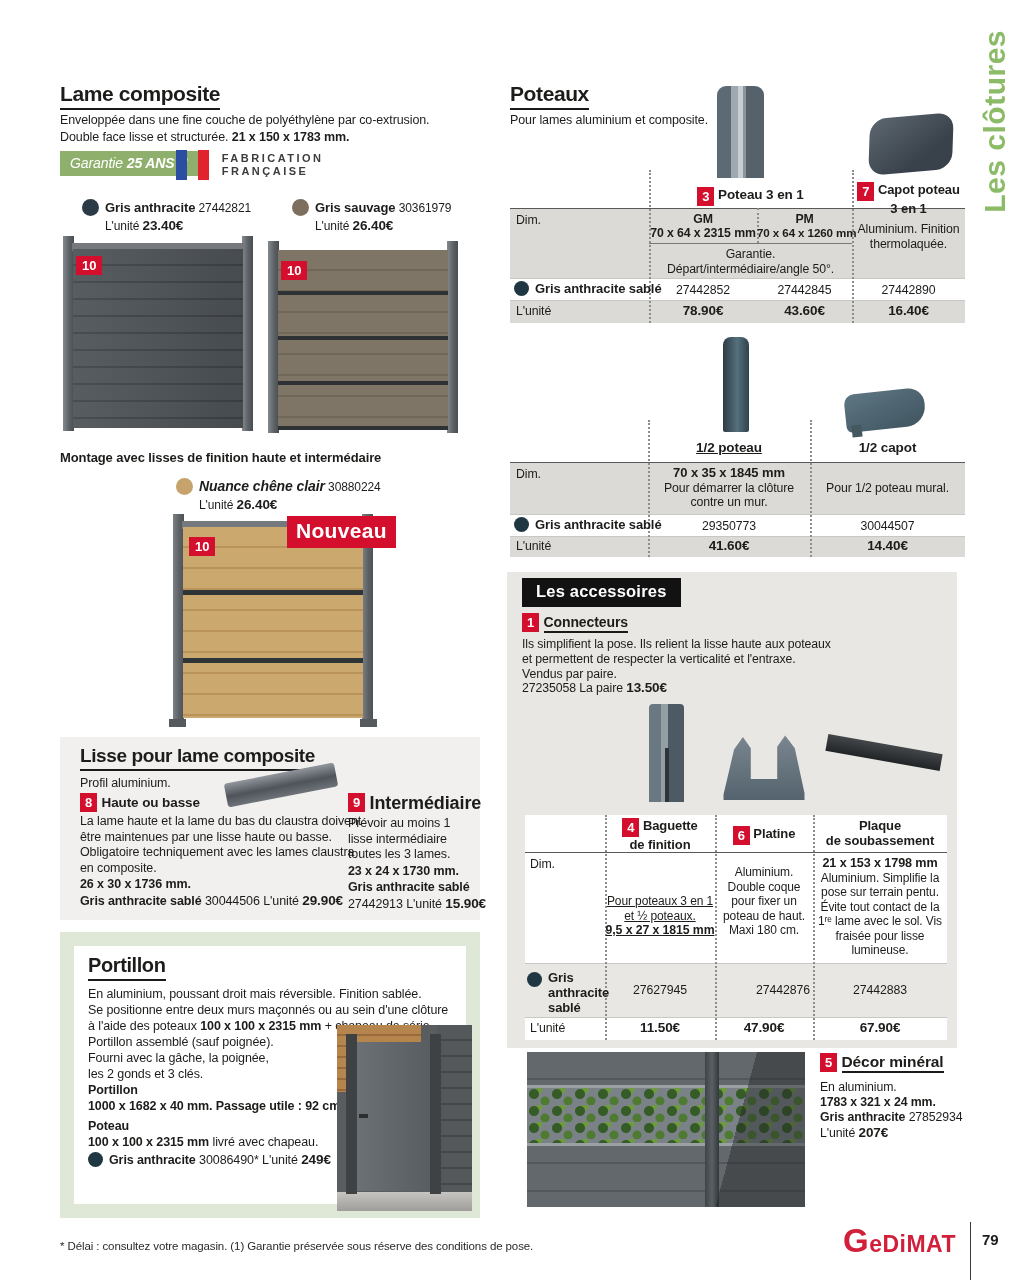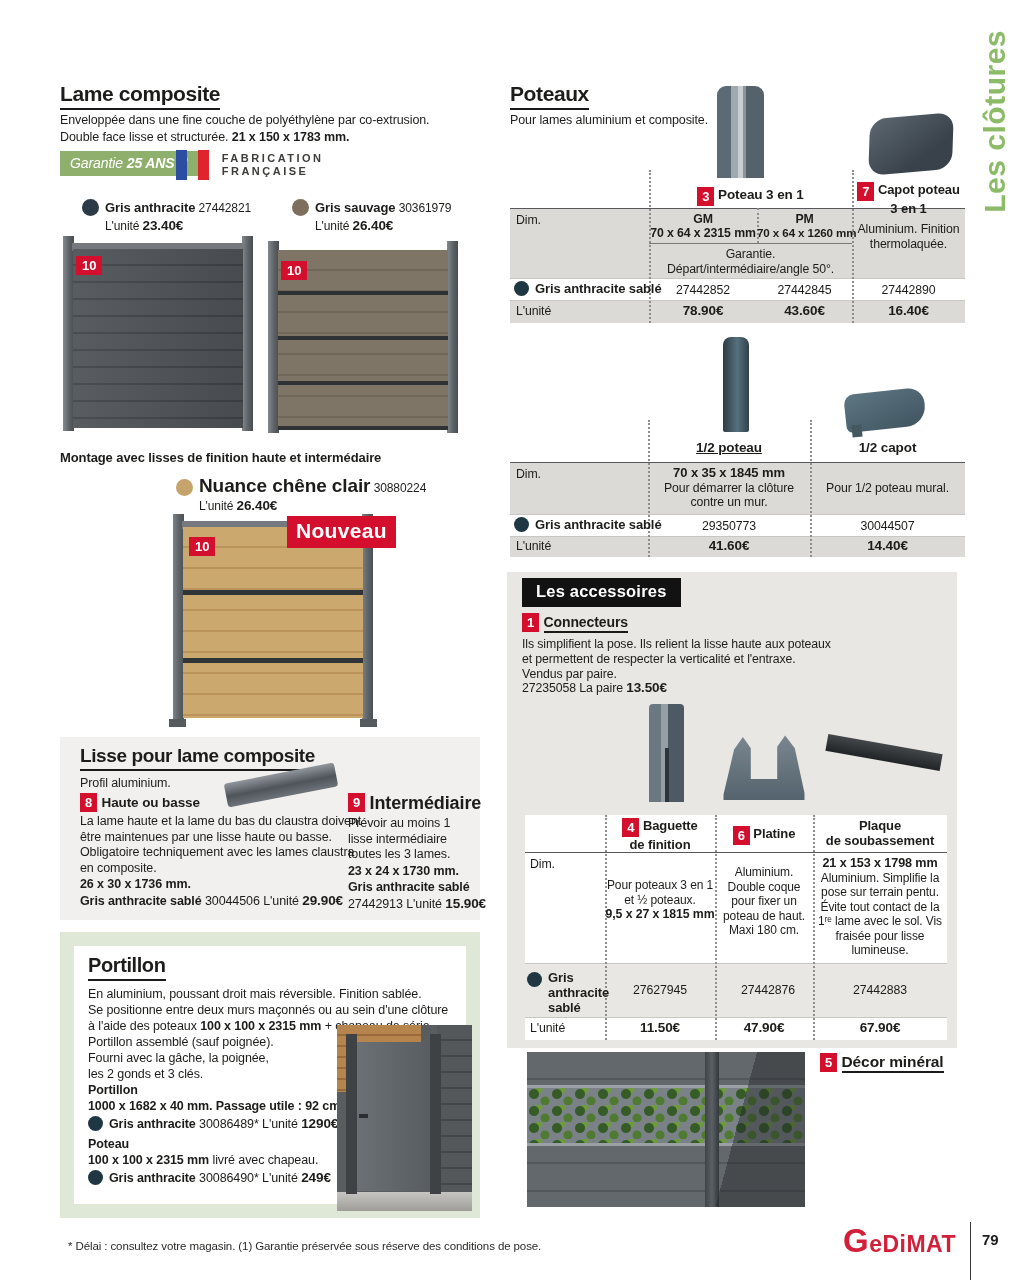--- a/index.html
+++ b/index.html
@@ -93,21 +93,21 @@
   </div>
   <div class="fence" style="left:268px;top:248px;width:190px;height:182px;">
     <div class="post l"></div>
       <div class="post r"></div>
     <div class="slats" style="top:2px;background:repeating-linear-gradient(180deg,rgba(0,0,0,0) 0 41px,#2e3234 41px 45px),repeating-linear-gradient(180deg,#7e7566 0 19px,#6f6757 19px 21px);"></div>
     <div class="qty">10</div>
   </div>
 
   <div class="abs b nw" style="left:60px;top:450px;width:420px;text-align:left;font-size:13px;">Montage avec lisses de finition haute et intermédaire</div>
   <div class="abs small" style="left:176px;top:478px;">
-    <div class="nw"><span class="dot" style="background-color: rgb(198, 163, 109);"></span><span class="b" style="font-size:19px;">Nuance chêne clair</span> <span>30880224</span></div>
+    <div class="nw"><span class="dot" style="background-color: rgb(198, 163, 109);"></span><span class="b" style="font-size:14px;font-style:italic;">Nuance chêne clair</span> <span>30880224</span></div>
     <div class="nw" style="margin:2px 0 0 23px;"><span>L'unité</span> <span class="price">26.40€</span></div>
   </div>
 
   <div class="fence" style="left:173px;top:521px;width:200px;height:197px;">
     <div class="post l" style="background:linear-gradient(90deg,#7c8185,#5d6266 55%,#4c5155);"></div>
     <div class="post r" style="background:linear-gradient(90deg,#7c8185,#5d6266 55%,#4c5155);"></div>
     <div class="foot" style="left:-4px;"></div>
     <div class="foot" style="right:-4px;"></div>
     <div class="rail"></div>
     <div class="slats" style="background:repeating-linear-gradient(180deg,rgba(0,0,0,0) 0 63px,#2f3437 63px 68px),repeating-linear-gradient(180deg,#cba96e 0 19px,#b9935a 19px 21px);"></div>
@@ -140,21 +140,20 @@
     <div class="abs" style="left:14px;top:8px;"><span class="h1" style="font-size:20px;">Portillon</span></div>
     <div class="abs txt" style="left:14px;top:40px;width:370px;line-height:16px;">
       <div class="nw">En aluminium, poussant droit mais réversible. Finition sablée.</div>
       <div class="nw">Se positionne entre deux murs maçonnés ou au sein d'une clôture</div>
       <div class="nw"><span>à l'aide des poteaux </span><span class="b">100 x 100 x 2315 mm</span><span> + chapeau de série.</span></div>
       <div class="nw">Portillon assemblé (sauf poignée).</div>
       <div class="nw">Fourni avec la gâche, la poignée,</div>
       <div class="nw">les 2 gonds et 3 clés.</div>
       <div class="b nw">Portillon</div>
       <div class="b nw">1000 x 1682 x 40 mm. Passage utile : 92 cm.</div>
-      <div class="nw" style="margin:2px 0;"><span class="dot sm" style="background-color: rgb(31, 55, 66);"></span><span class="b">Gris anthracite</span> <span>30086489*</span> <span>L'unité</span> <span class="price">1290€</span></div>
       <div class="b nw" style="margin-top:4px;">Poteau</div>
       <div class="nw"><span class="b">100 x 100 x 2315 mm</span><span> livré avec chapeau.</span></div>
       <div class="nw" style="margin-top:2px;"><span class="dot sm" style="background-color: rgb(31, 55, 66);"></span><span class="b">Gris anthracite</span> <span>30086490*</span> <span>L'unité</span> <span class="price">249€</span></div>
     </div>
   </div>
 
   <div class="abs" style="left:337px;top:1025px;width:135px;height:186px;background:#5a5d5f;overflow:hidden;">
     <div class="abs" style="left:0;top:0;width:62%;height:36%;background:repeating-linear-gradient(180deg,#b6854e 0 9px,#996a3a 9px 11px);"></div>
     <div class="abs" style="right:0;top:0;width:26%;height:100%;background:repeating-linear-gradient(180deg,#54585a 0 14px,#43474a 14px 16px);"></div>
     <div class="abs" style="left:0;bottom:0;width:100%;height:10%;background:linear-gradient(180deg,#c7c5c2,#9f9d9a);"></div>
@@ -251,44 +250,50 @@
     <div class="hline" style="left:0;top:37px;width:422px;"></div>
     <div class="hline lt" style="left:0;top:148px;width:422px;"></div>
     <div class="hline lt" style="left:0;top:202px;width:422px;"></div>
     <div class="vline" style="left:80px;top:0;height:225px;"></div>
     <div class="vline" style="left:190px;top:0;height:225px;"></div>
     <div class="vline" style="left:288px;top:0;height:225px;"></div>
     <div class="cellc b" style="left:80px;top:3px;width:110px;font-size:13px;line-height:15px;"><span class="badge-num">4</span> <span>Baguette</span><br><span>de finition</span></div>
     <div class="cellc b" style="left:190px;top:11px;width:98px;font-size:13px;"><span class="badge-num">6</span> <span>Platine</span></div>
     <div class="cellc b" style="left:288px;top:3px;width:134px;font-size:13px;line-height:15px;"><span>Plaque</span><br><span>de soubassement</span></div>
     <div class="dimlab" style="left:5px;top:42px;">Dim.</div>
-    <div class="cellc" style="left:80px;top:63px;width:110px;font-size:12px;line-height:14.5px;"><span>Pour poteaux 3 en 1 et ½ poteaux.</span><br><span class="b nw" style="font-size:12.3px;">9,5 x 27 x 1815 mm</span></div>
+    <div class="cellc" style="left:80px;top:79px;width:110px;font-size:12px;line-height:14.5px;text-decoration:underline;"><span>Pour poteaux 3 en 1 et ½ poteaux.</span><br><span class="b nw" style="font-size:12.3px;">9,5 x 27 x 1815 mm</span></div>
     <div class="cellc" style="left:190px;top:50px;width:98px;font-size:12px;line-height:14.5px;">Aluminium. Double coque pour fixer un poteau de haut. Maxi 180 cm.</div>
     <div class="cellc" style="left:288px;top:41px;width:134px;font-size:12px;line-height:14.5px;"><span class="b nw" style="font-size:12.6px;">21 x 153 x 1798 mm</span><br><span>Aluminium. Simplifie la pose sur terrain pentu. Évite tout contact de la 1ʳᵉ lame avec le sol. Vis fraisée pour lisse lumineuse.</span></div>
     <div class="abs" style="left:2px;top:155px;width:78px;">
         <span class="dot sm" style="float: left; margin-top: 2px; background-color: rgb(31, 55, 66);"></span>
         <span class="colorlab" style="display:block;margin-left:21px;line-height:15px;">Gris anthracite sablé</span>
       </div>
     <div class="cellc" style="left:80px;top:168px;width:110px;">27627945</div>
-    <div class="cellc" style="left:194px;top:168px;width:98px;">27442876</div>
+    <div class="cellc" style="left:187px;top:168px;width:98px;text-align:right;">27442876</div>
     <div class="cellc" style="left:288px;top:168px;width:134px;">27442883</div>
     <div class="abs" style="left:5px;top:206px;">L'unité</div>
     <div class="cellc price" style="left:80px;top:205px;width:110px;">11.50€</div>
     <div class="cellc price" style="left:190px;top:205px;width:98px;">47.90€</div>
     <div class="cellc price" style="left:288px;top:205px;width:134px;">67.90€</div>
   </div>
 
   <div class="abs" style="left:527px;top:1052px;width:278px;height:155px;overflow:hidden;background:repeating-linear-gradient(180deg,#63686c 0 26px,#52575b 26px 28px);">
     <div class="abs" style="left:0;top:21%;width:100%;height:36%;background-color:#7a8187;border-top:3px solid #9aa0a5;border-bottom:3px solid #9aa0a5;background-image:radial-gradient(circle at 7px 6px,#355c26 0 4.5px,rgba(0,0,0,0) 5.5px),radial-gradient(circle at 18px 13px,#4e7b31 0 4px,rgba(0,0,0,0) 5px),radial-gradient(circle at 12px 2px,#6f9b3f 0 3px,rgba(0,0,0,0) 4px);background-size:23px 17px;"></div>
     <div class="abs" style="left:64%;top:0;width:14px;height:100%;background:linear-gradient(90deg,#3f4447,#5a6064 50%,#33383b);"></div>
     <div class="abs" style="left:0;top:0;width:100%;height:100%;background:linear-gradient(105deg,rgba(0,0,0,0) 72%,rgba(35,38,40,.45) 72%);"></div>
   </div>
 
   <div class="abs nw" style="left:820px;top:1053px;"><span class="badge-num">5</span> <span class="subhead" style="font-size:15.5px;">Décor minéral</span></div>
-
-  <div class="abs nw" style="left:60px;top:1240px;font-size:11.5px;color:#2a2a28;margin-left:8px;">* Délai : consultez votre magasin. (1) Garantie préservée sous réserve des conditions de pose.</div>
+  <div class="abs" style="left:820px;top:1080px;font-size:12.3px;line-height:15px;">
+    <div class="nw">En aluminium.</div>
+    <div class="b nw">1783 x 321 x 24 mm.</div>
+    <div class="nw"><span class="b">Gris anthracite</span> <span>27852934</span></div>
+    <div class="nw"><span>L'unité</span> <span class="price">207€</span></div>
+  </div>
+
+  <div class="abs nw" style="left:60px;top:1240px;font-size:11.5px;color:#2a2a28;">* Délai : consultez votre magasin. (1) Garantie préservée sous réserve des conditions de pose.</div>
   <div class="abs" style="left:843px;top:1222px;">
     <span class="logo" style="font-size:33px;">G</span><span class="logo" style="font-size:23px;">eDiMAT</span>
   </div>
   <div class="abs" style="left:970px;top:1222px;width:1px;height:58px;background:#3a3a3a;"></div>
   <div class="abs b" style="left:982px;top:1231px;font-size:15px;">79</div>
 
 </div>
 
 </body></html>

